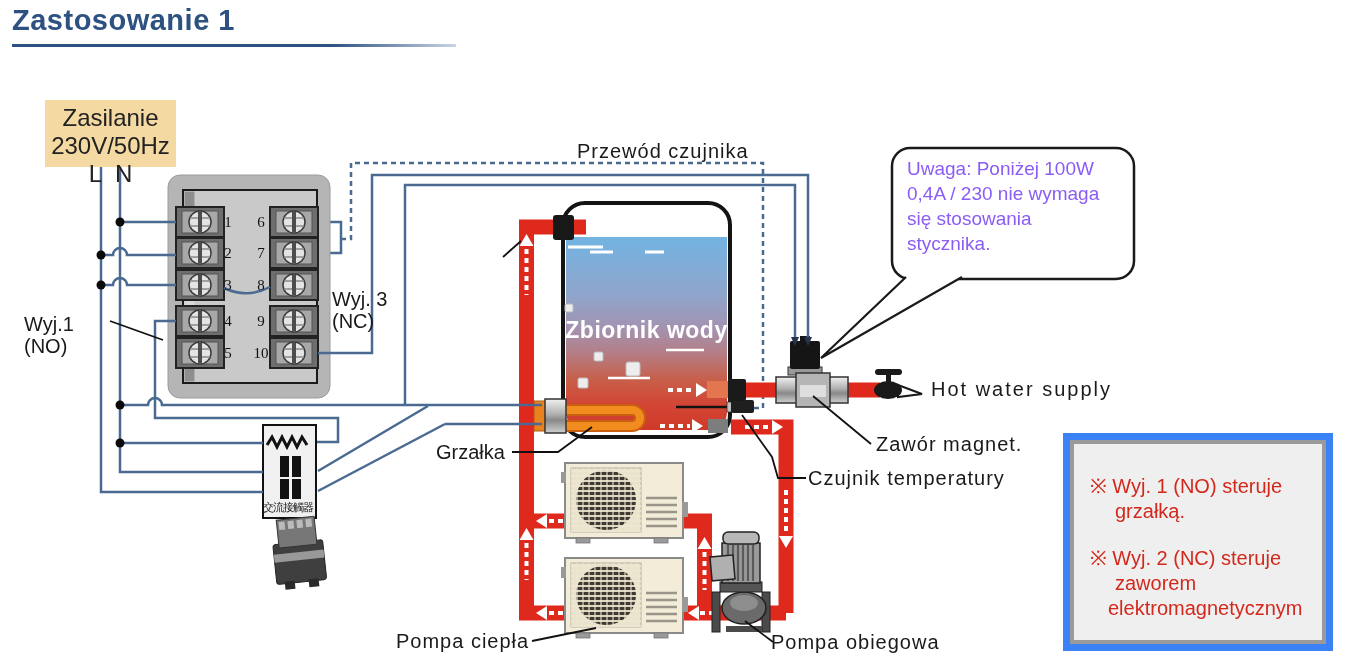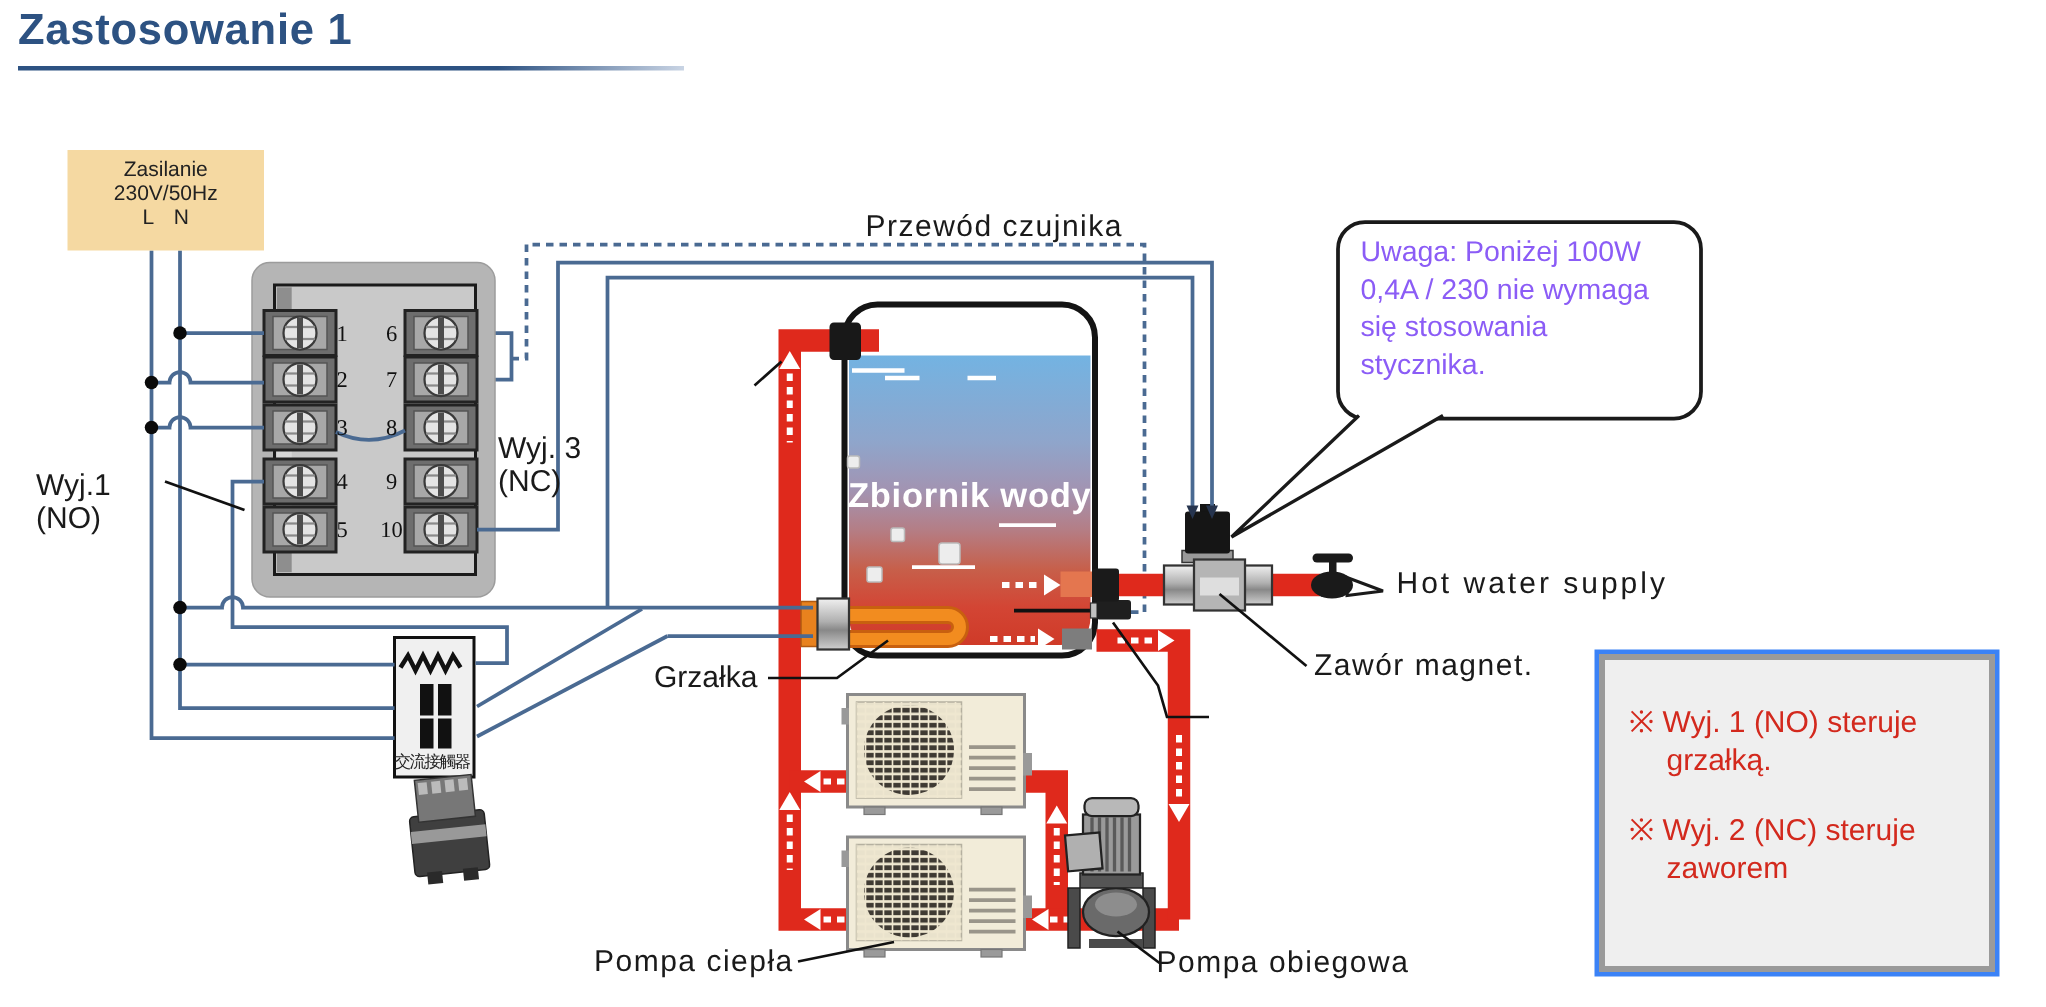--- a/index.html
+++ b/index.html
@@ -4,31 +4,31 @@
 <style>
   html,body{margin:0;padding:0;background:#ffffff;}
   #stage{position:relative;width:1364px;height:671px;overflow:hidden;background:#fff;
          font-family:"Liberation Sans",sans-serif;}
   #gfx{position:absolute;left:0;top:0;}
   .lbl{position:absolute;color:#1a1a1a;white-space:nowrap;line-height:1.1;}
   .title{left:12px;top:5px;font-size:29px;font-weight:bold;color:#2d5282;letter-spacing:.5px;}
   .title-rule{position:absolute;left:12px;top:44px;width:444px;height:3px;
               background:linear-gradient(to right,#2d5282 72%,#c9d4e4);}
   .power-box{position:absolute;left:45px;top:100px;width:131px;height:67px;background:#f5d9a2;
-             text-align:center;font-size:14px;color:#222;padding-top:4px;box-sizing:border-box;}
+             text-align:center;font-size:24px;color:#222;padding-top:4px;box-sizing:border-box;}
   .power-box .row{display:flex;justify-content:center;gap:13px;}
   .s20{font-size:20px;}
   .s21{font-size:21px;}
   .tank-label{left:563px;top:318px;width:167px;text-align:center;font-size:23px;
               font-weight:bold;color:#ffffff;letter-spacing:.5px;}
   .hot{letter-spacing:2px;}
   .ls1{letter-spacing:1px;}
   .bubble-text{left:907px;top:156px;font-size:19px;line-height:25px;color:#8b5cf6;}
   .note-box{position:absolute;left:1063px;top:433px;width:270px;height:218px;box-sizing:border-box;
-            border:3px solid #3b82f6;background:#111;}
+            border:7px solid #3b82f6;background:#111;}
   .note-inner{width:100%;height:100%;box-sizing:border-box;border:4px solid #9a9a9a;
               background:#efefef;padding:30px 8px 8px 16px;}
   .note-item{color:#d3291d;font-size:20px;line-height:25px;margin-bottom:22px;}
   .note-item .cont{padding-left:25px;}
   .cjk{position:absolute;left:263px;top:500px;width:53px;text-align:left;font-size:11px;
        color:#222;letter-spacing:-1px;}
 </style>
 </head>
 <body>
 
@@ -430,20 +430,21 @@
 
 <div class="lbl s20" style="left:436px;top:441px;">Grzałka</div>
 
 
 <div class="cjk">交流接觸器</div>
 
 <div class="lbl s20 hot" style="left:931px;top:378px;">Hot water supply</div>
 
 <div class="lbl s20 ls1" style="left:876px;top:433px;">Zawór magnet.</div>
 
+<div class="lbl s20 ls1" style="left:808px;top:467px;">Czujnik temperatury</div>
 
 <div class="lbl s20 ls1" style="left:396px;top:630px;">Pompa ciepła</div>
 
 <div class="lbl s20 ls1" style="left:771px;top:631px;">Pompa obiegowa</div>
 
 <div class="lbl bubble-text">
   <div>Uwaga: Poniżej 100W</div>
   <div>0,4A / 230 nie wymaga</div>
   <div>się stosowania</div>
   <div>stycznika.</div>
@@ -457,17 +458,18 @@
         <span>Wyj. 1 (NO) steruje</span>
       </div>
       <div class="cont">grzałką.</div>
     </div>
     <div class="note-item">
       <div>
         <span>※</span>
         <span>Wyj. 2 (NC) steruje</span>
       </div>
       <div class="cont">zaworem</div>
+      <div class="cont" style="padding-left:18px;">elektromagnetycznym</div>
     </div>
   </div>
 </div>
 
 </div>
 
 </body></html>

